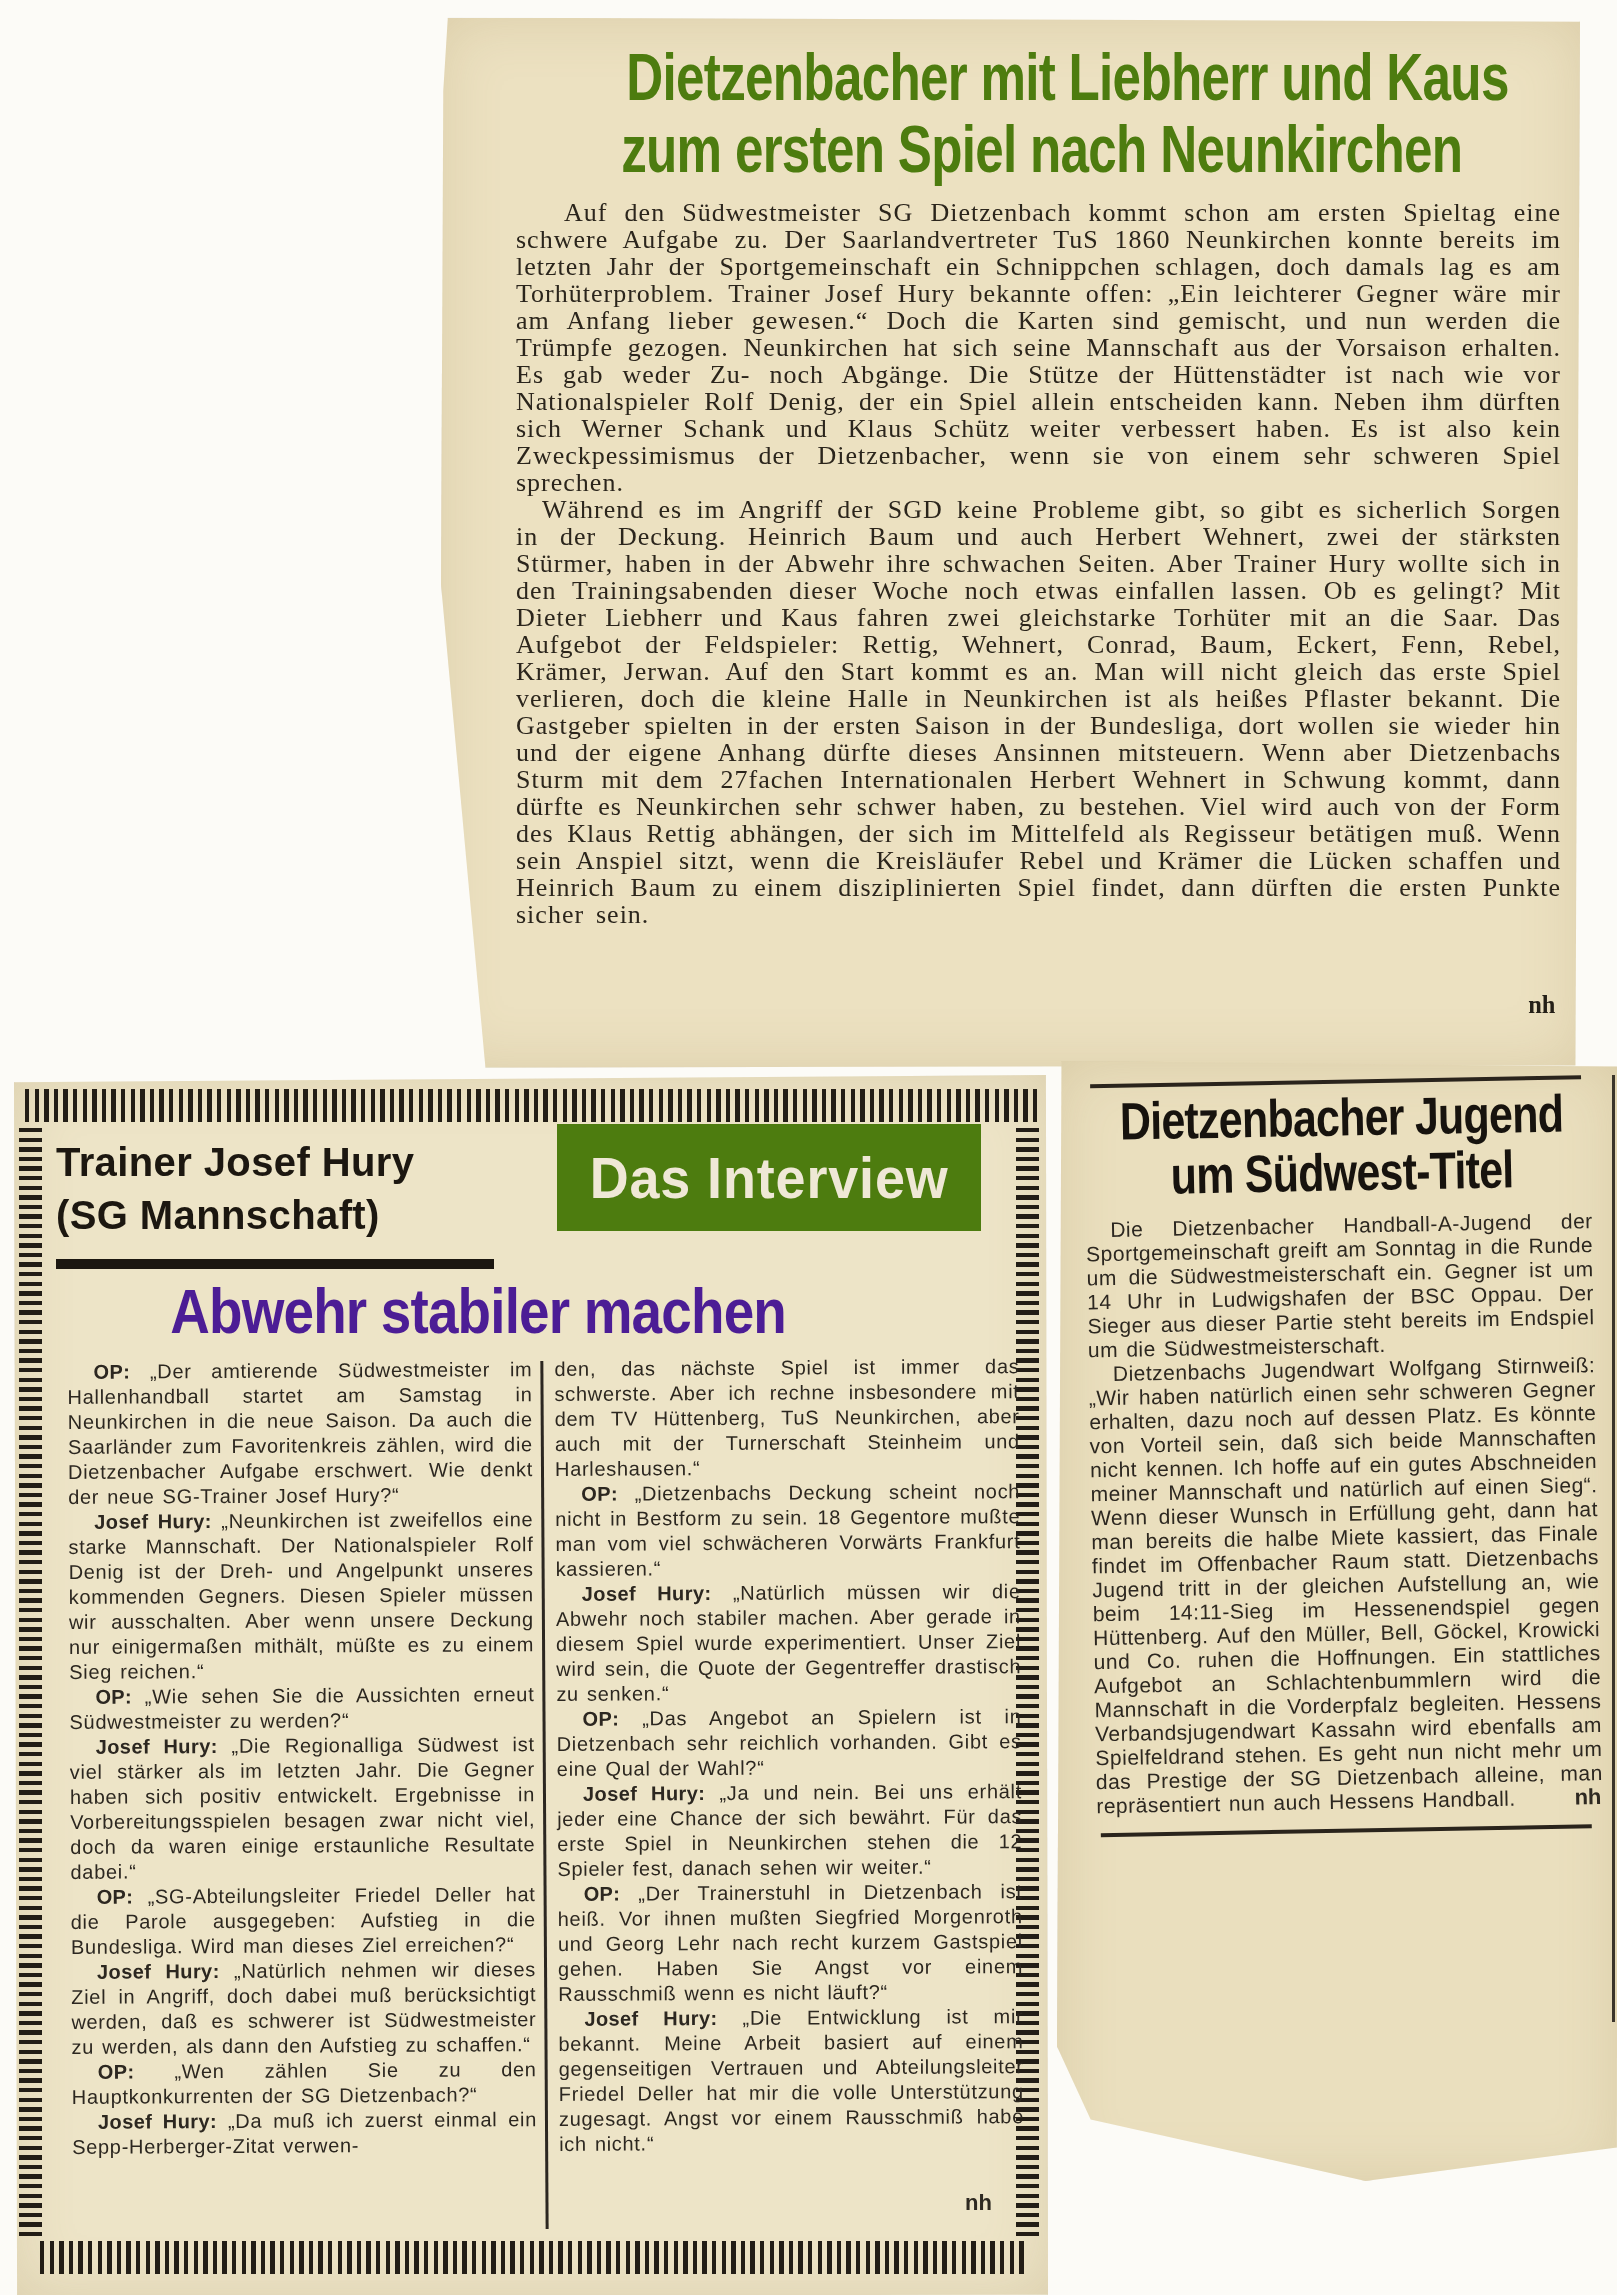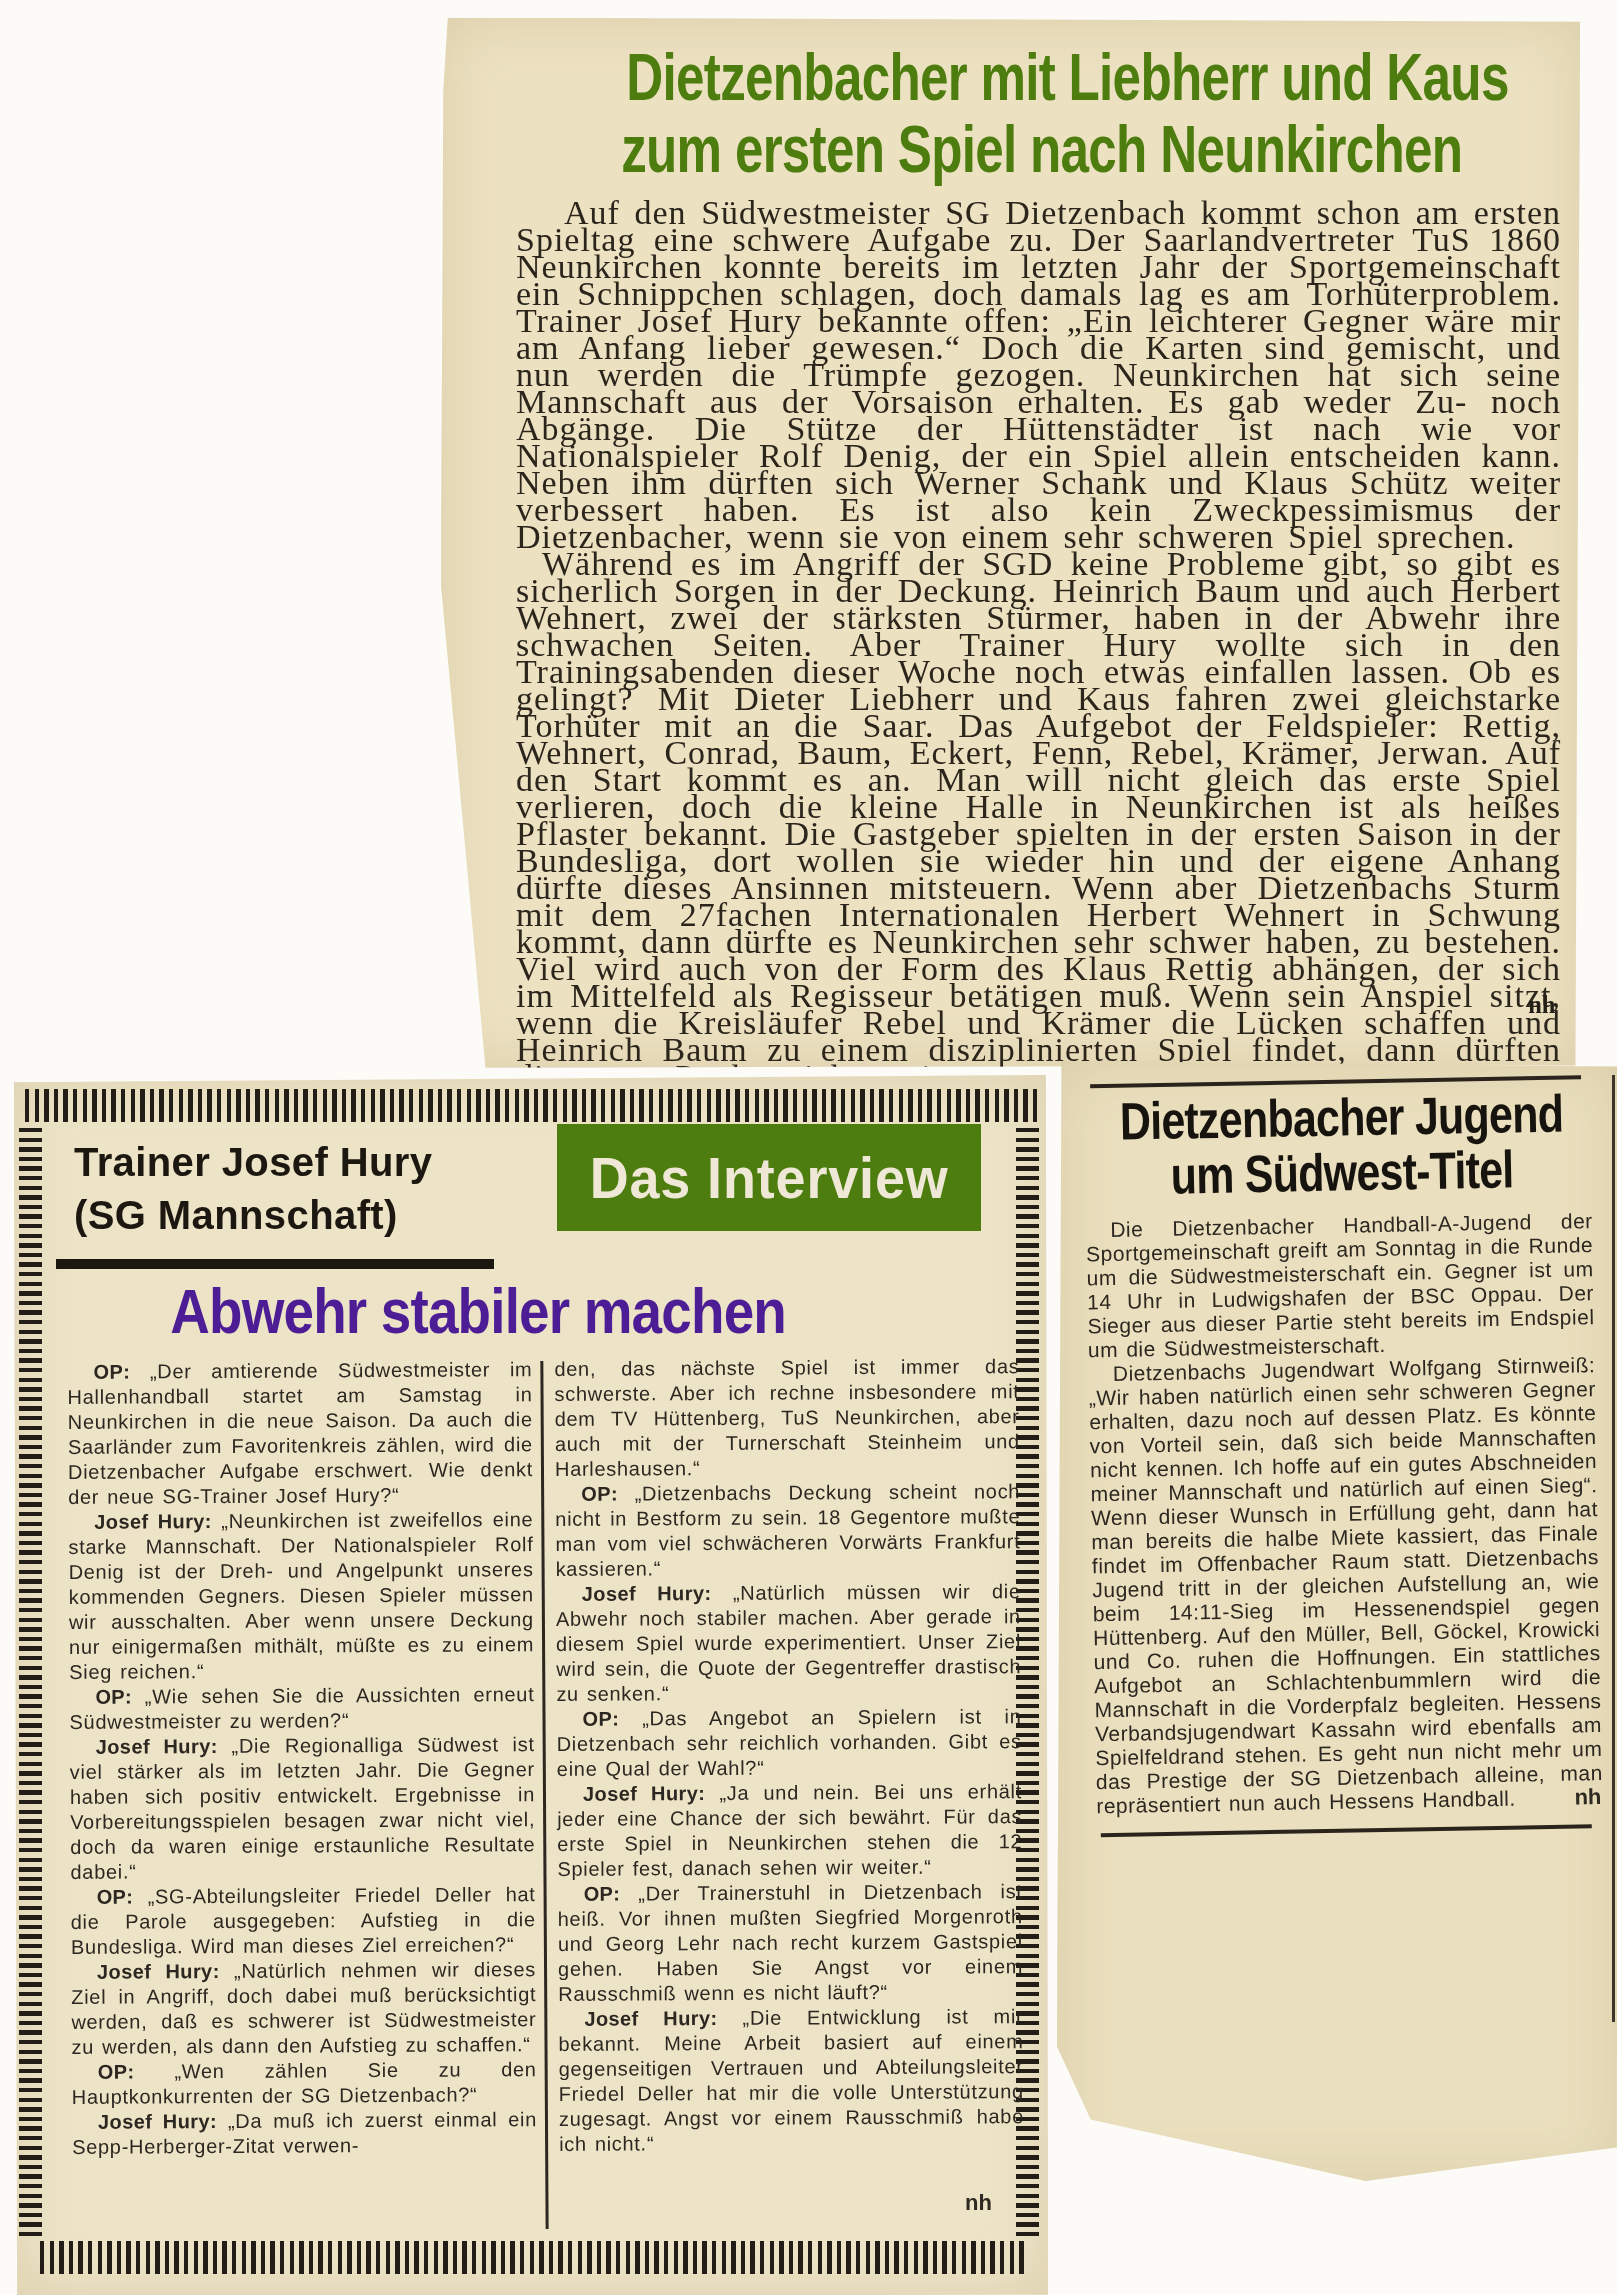--- a/index.html
+++ b/index.html
@@ -7,40 +7,40 @@
   .page{position:relative;width:1618px;height:2295px;background:#fcfbf7;overflow:hidden;
         font-family:"Liberation Sans",sans-serif;color:#2e2921;}
   .clip{position:absolute;box-shadow:inset 0 0 61px rgba(150,125,70,.20), 0 0.9px 3.5px rgba(90,80,60,.25);}
   
   .clip-main{left:441px;top:17.5px;width:1139px;height:1050px;background:#ece1c1;
              clip-path:polygon(0.6% 0,100% 0.4%,99.6% 99.8%,3.9% 100%,0 54%,0.2% 7%);}
   .clip-main .inner{position:absolute;left:75px;top:23px;width:1045px;}
   .hl-main{font-family:"Liberation Sans",sans-serif;font-weight:bold;color:#4d7c0f;
            text-align:center;font-size:64px;line-height:72px;white-space:nowrap;}
   .hl-main .sq{display:inline-block;transform:scale(.80,1.04);transform-origin:50% 60%;letter-spacing:-0.9px;}
-  .body-serif{margin-top:14px;font-family:"Liberation Serif",serif;font-size:34px;line-height:27px;
+  .body-serif{margin-top:14px;font-family:"Liberation Serif",serif;font-size:26px;line-height:27px;
               letter-spacing:1px;word-spacing:4.4px;text-align:justify;color:#2b251c;}
   .body-serif p{margin:0;}
   .ind1{text-indent:48px;}
   .ind2{text-indent:26px;}
   .byline{font-weight:bold;font-family:"Liberation Serif",serif;font-size:24.5px;color:#241f17;}
   .nh-main{position:absolute;right:24.5px;bottom:49px;}
   
   .clip-int{left:14px;top:1075px;width:1034px;height:1221px;background:#ede4c7;
             clip-path:polygon(0 0.6%,99.8% 0,100% 99.9%,0.3% 100%);}
   .hatch-top{position:absolute;left:10.5px;top:14px;width:1015px;height:33px;
              background:repeating-linear-gradient(90deg,#221d16 0 4.4px,rgba(0,0,0,0) 4.4px 9.6px);}
   .hatch-bottom{position:absolute;left:26px;top:1166px;width:989px;height:33px;
              background:repeating-linear-gradient(90deg,#221d16 0 4.4px,rgba(0,0,0,0) 4.4px 9.6px);}
   .hatch-left{position:absolute;left:5.3px;top:53px;width:23px;height:1111px;
              background:repeating-linear-gradient(180deg,#221d16 0 4.4px,rgba(0,0,0,0) 4.4px 9.6px);}
   .hatch-right{position:absolute;right:8.8px;top:53px;width:23px;height:1111px;
              background:repeating-linear-gradient(180deg,#221d16 0 4.4px,rgba(0,0,0,0) 4.4px 9.6px);}
   .kicker{position:absolute;left:42px;top:61px;font-weight:bold;font-size:40px;line-height:53px;
-          color:#1c1710;letter-spacing:0.4px;margin-left:18px;}
+          color:#1c1710;letter-spacing:0.4px;}
   .kicker-rule{position:absolute;left:42px;top:184px;width:438px;height:9.6px;background:#1c1710;}
   .badge{position:absolute;left:543px;top:49px;width:424px;height:107px;background:#4d7c0f;
          display:flex;align-items:center;justify-content:center;}
   .badge span{color:#efe8d6;font-weight:bold;font-size:55px;letter-spacing:0.9px;
               display:inline-block;transform:scale(.98,1.05);}
   .hl-int{position:absolute;left:0;top:203px;width:929px;text-align:center;font-weight:bold;
           font-size:59px;color:#4c1d95;white-space:nowrap;}
   .hl-int .sq{display:inline-block;transform:scale(.93,1.06);letter-spacing:-0.9px;}
   .cols{position:absolute;left:56px;top:282px;width:952px;height:882px;overflow:hidden;
         transform:rotate(-0.35deg);}

